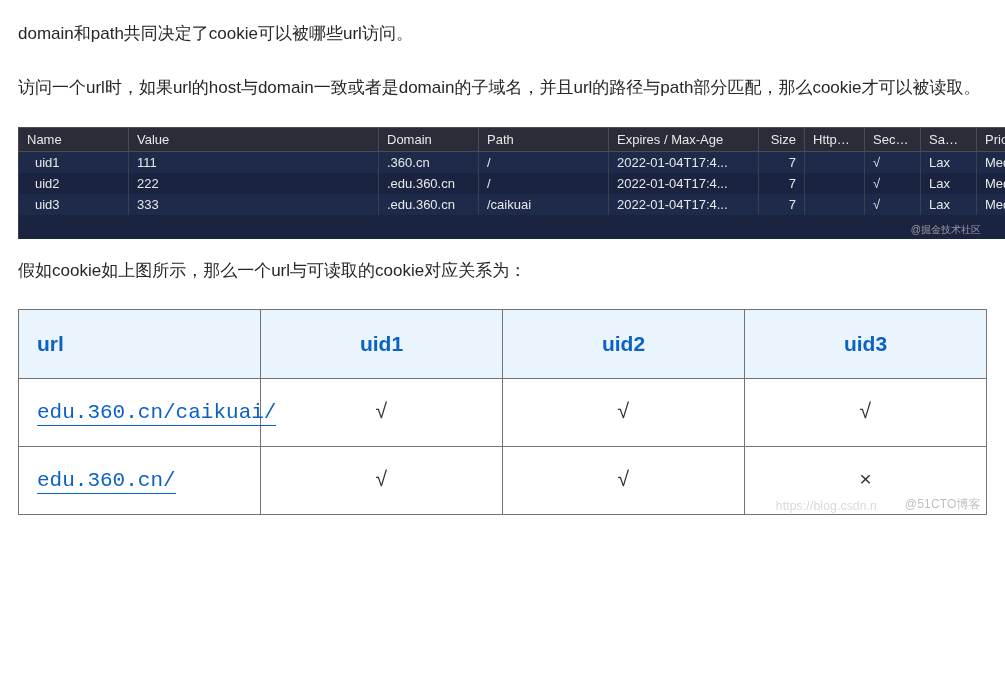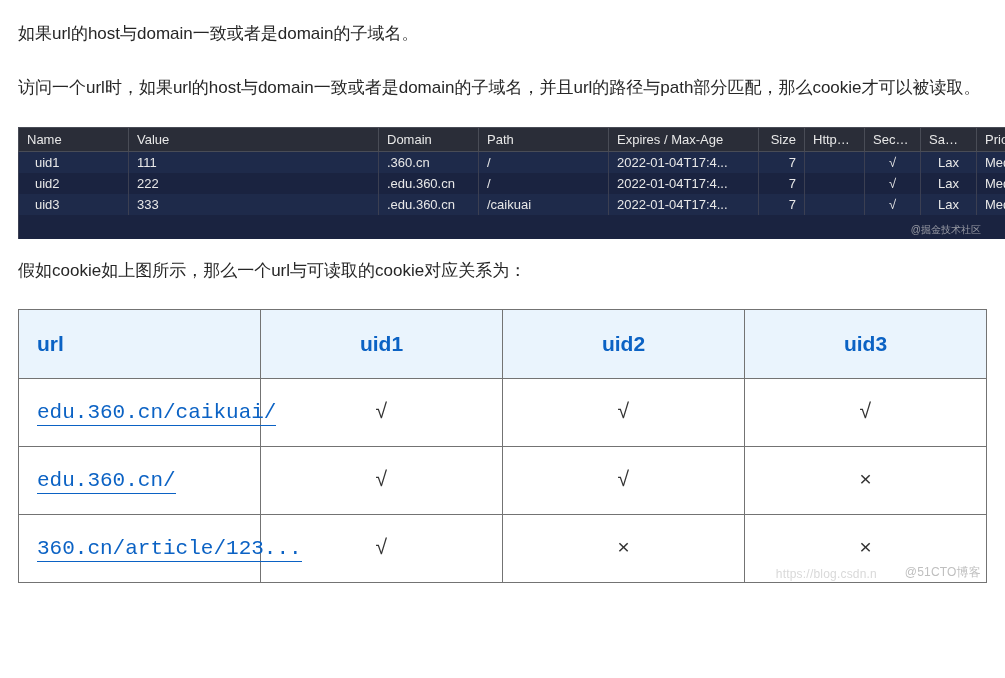--- a/index.html
+++ b/index.html
@@ -41,21 +41,21 @@
     color: #e8e8e8;
     padding: 3px 8px;
     border-left: 1px solid #3b3f52;
     border-right: 1px solid #3b3f52;
     white-space: nowrap;
     overflow: hidden;
     text-overflow: ellipsis;
   }
   .devtools tr.row-a { background: #1e2a4a; }
   .devtools tr.row-b { background: #1a2340; }
-  .devtools td.center, .devtools th.center { text-align: center; }
+  .devtools td.center, .devtools th.center { }
   .devtools td.right, .devtools th.right { text-align: right; }
   .devtools tr.empty td { height: 18px; }
   .devtools-wrap { position: relative; margin-bottom: 16px; }
   .watermark1 {
     position: absolute;
     right: 6px;
     bottom: 2px;
     font-size: 10px;
     color: #9a9ca5;
   }
@@ -92,21 +92,21 @@
     bottom: 2px;
     font-size: 12px;
     color: #bfbfbf;
     letter-spacing: 0.2px;
   }
   .watermark3 { right: 110px; color:#d9d9d9; }
 </style>
 </head>
 <body>
 
-<p class="para">如果url的host与domain一致或者是domain的子域名。</p>
+<p class="para">domain和path共同决定了cookie可以被哪些url访问。</p>
 <p class="para">访问一个url时，如果url的host与domain一致或者是domain的子域名，并且url的路径与path部分匹配，那么cookie才可以被读取。</p>
 
 <div class="devtools-wrap">
 <table class="devtools">
   <colgroup>
     <col style="width:110px">
         <col style="width:250px">
         <col style="width:100px">
         <col style="width:130px">
     <col style="width:150px">
@@ -193,23 +193,17 @@
       <td class="center">√</td>
       <td class="center">√</td>
       <td class="center">√</td>
     </tr>
     <tr>
       <td><span class="lnk">edu.360.cn/</span></td>
       <td class="center">√</td>
       <td class="center">√</td>
       <td class="center">×</td>
     </tr>
-    <tr>
-      <td><span class="lnk">360.cn/article/123...</span></td>
-      <td class="center">√</td>
-      <td class="center">×</td>
-      <td class="center">×</td>
-    </tr>
   </tbody>
 </table>
 <div class="watermark3">https://blog.csdn.n</div>
 <div class="watermark2">@51CTO博客</div>
 </div>
 
 </body></html>

